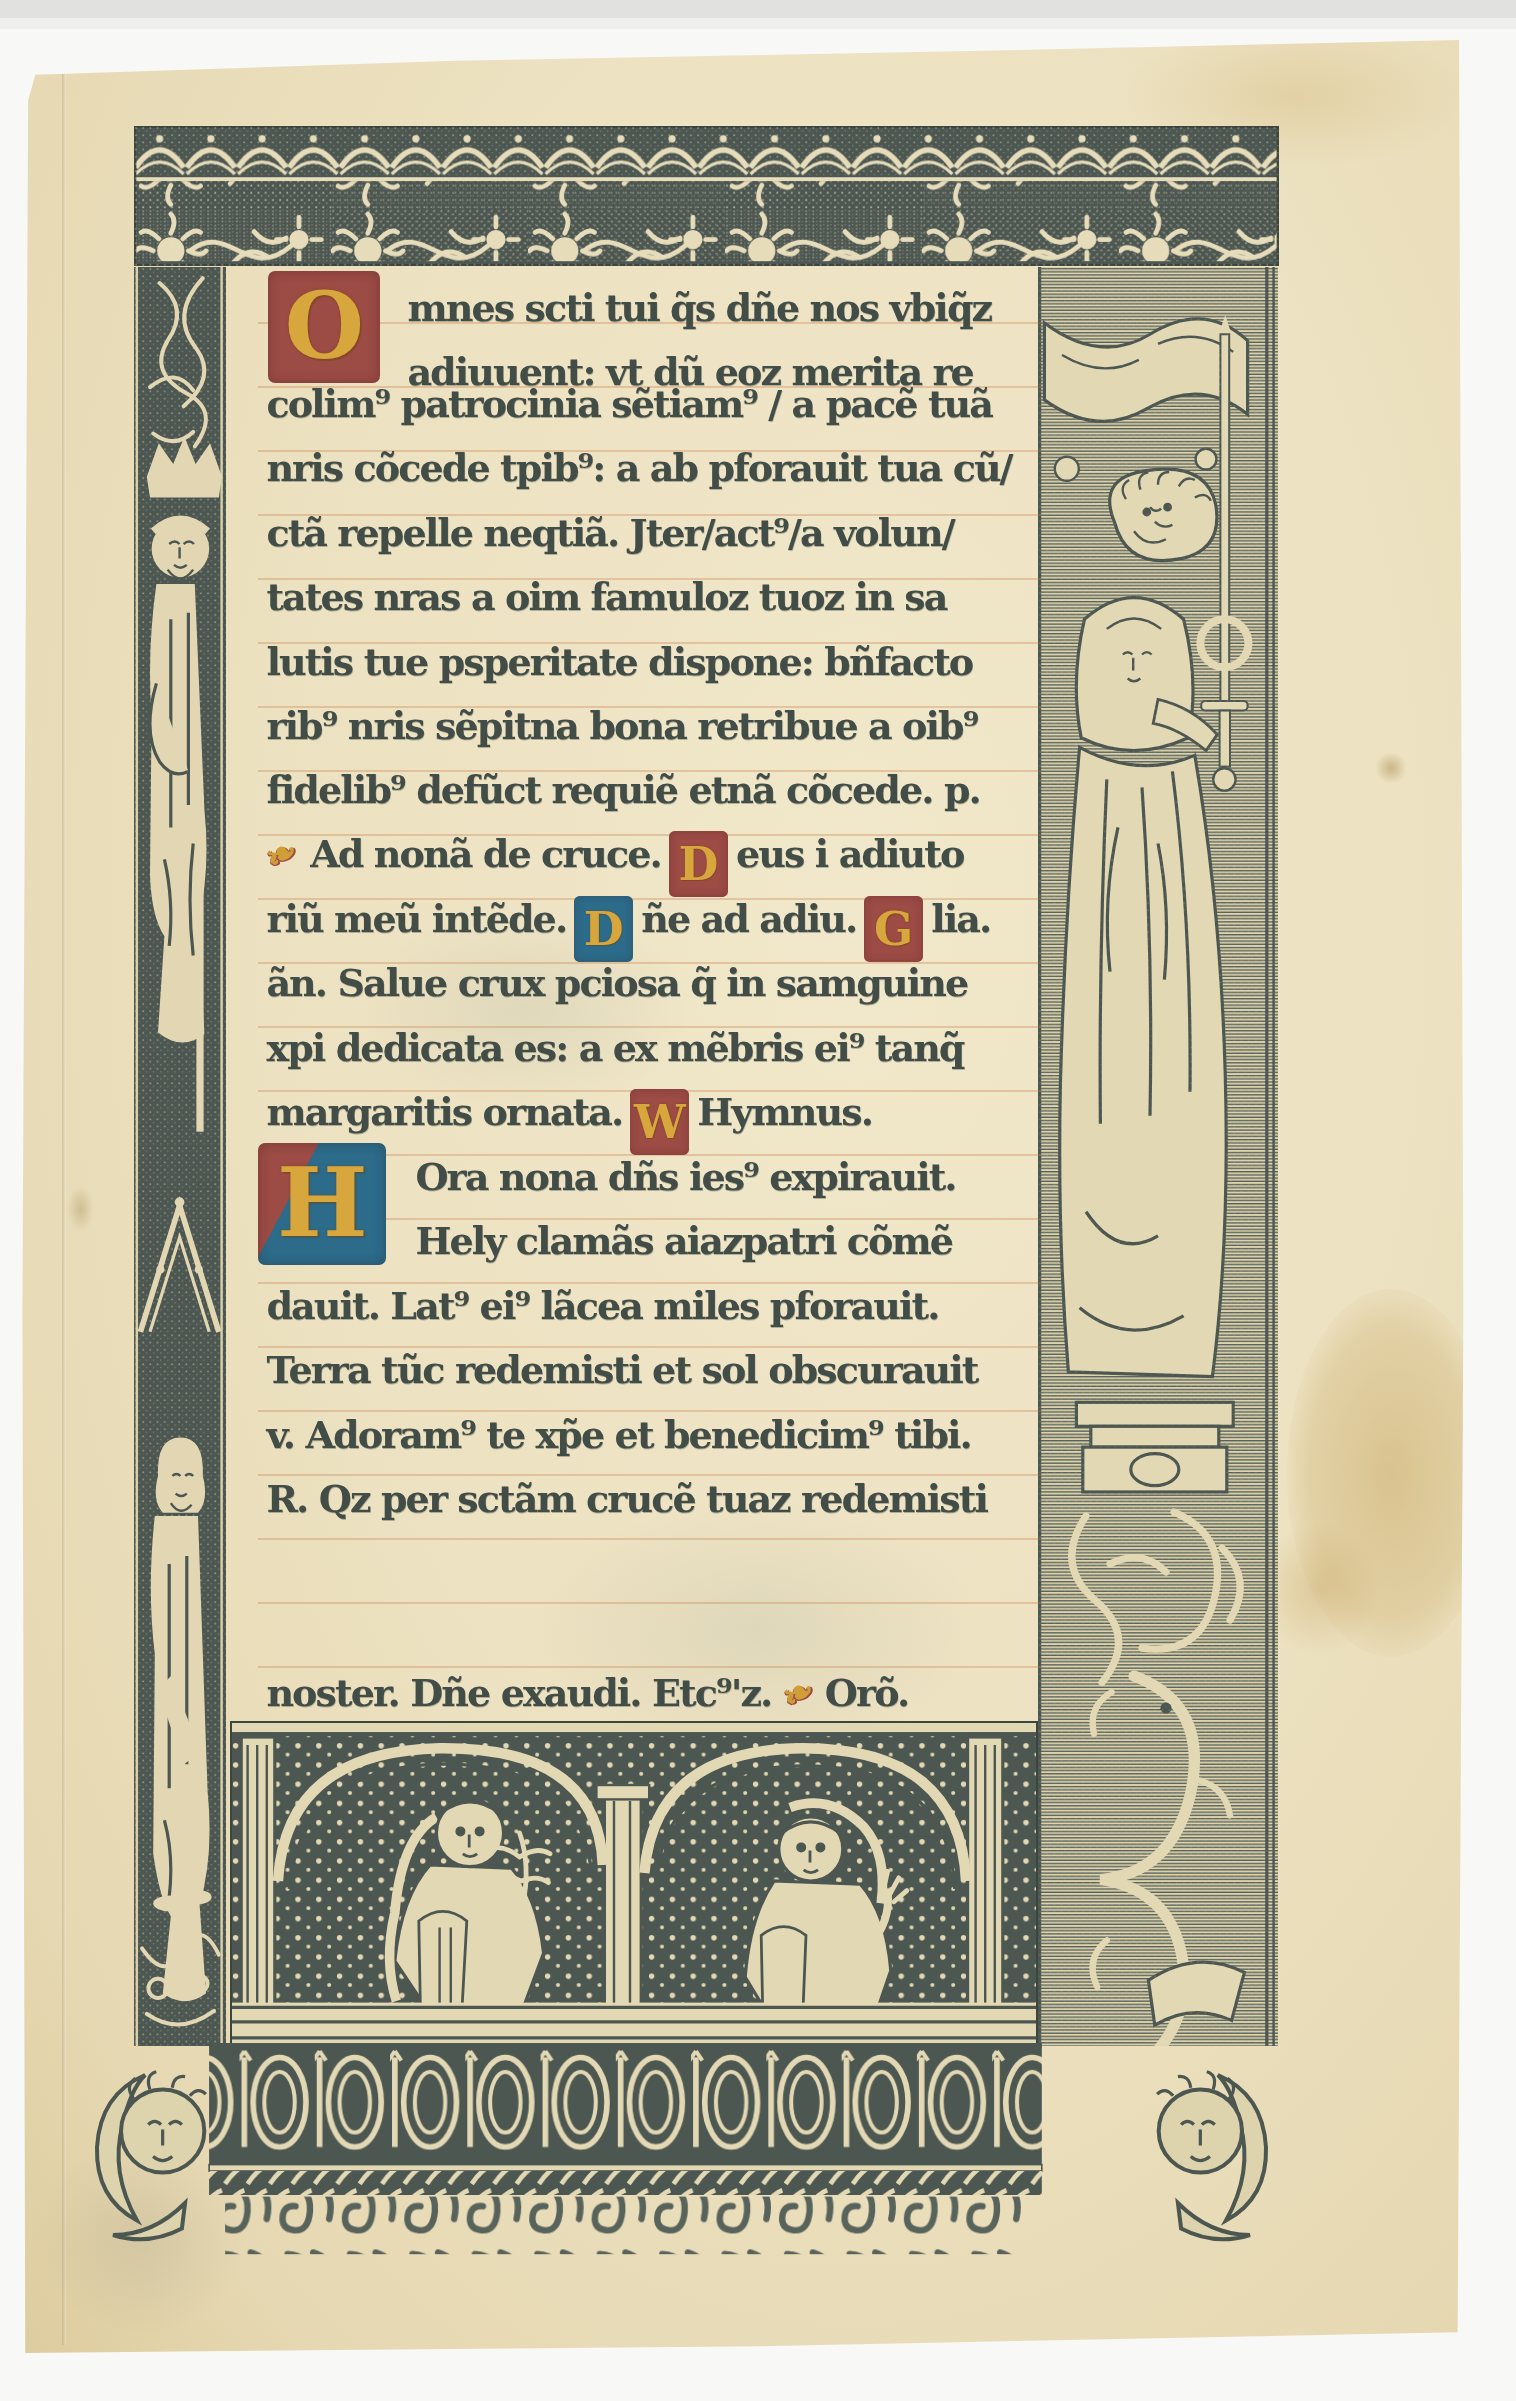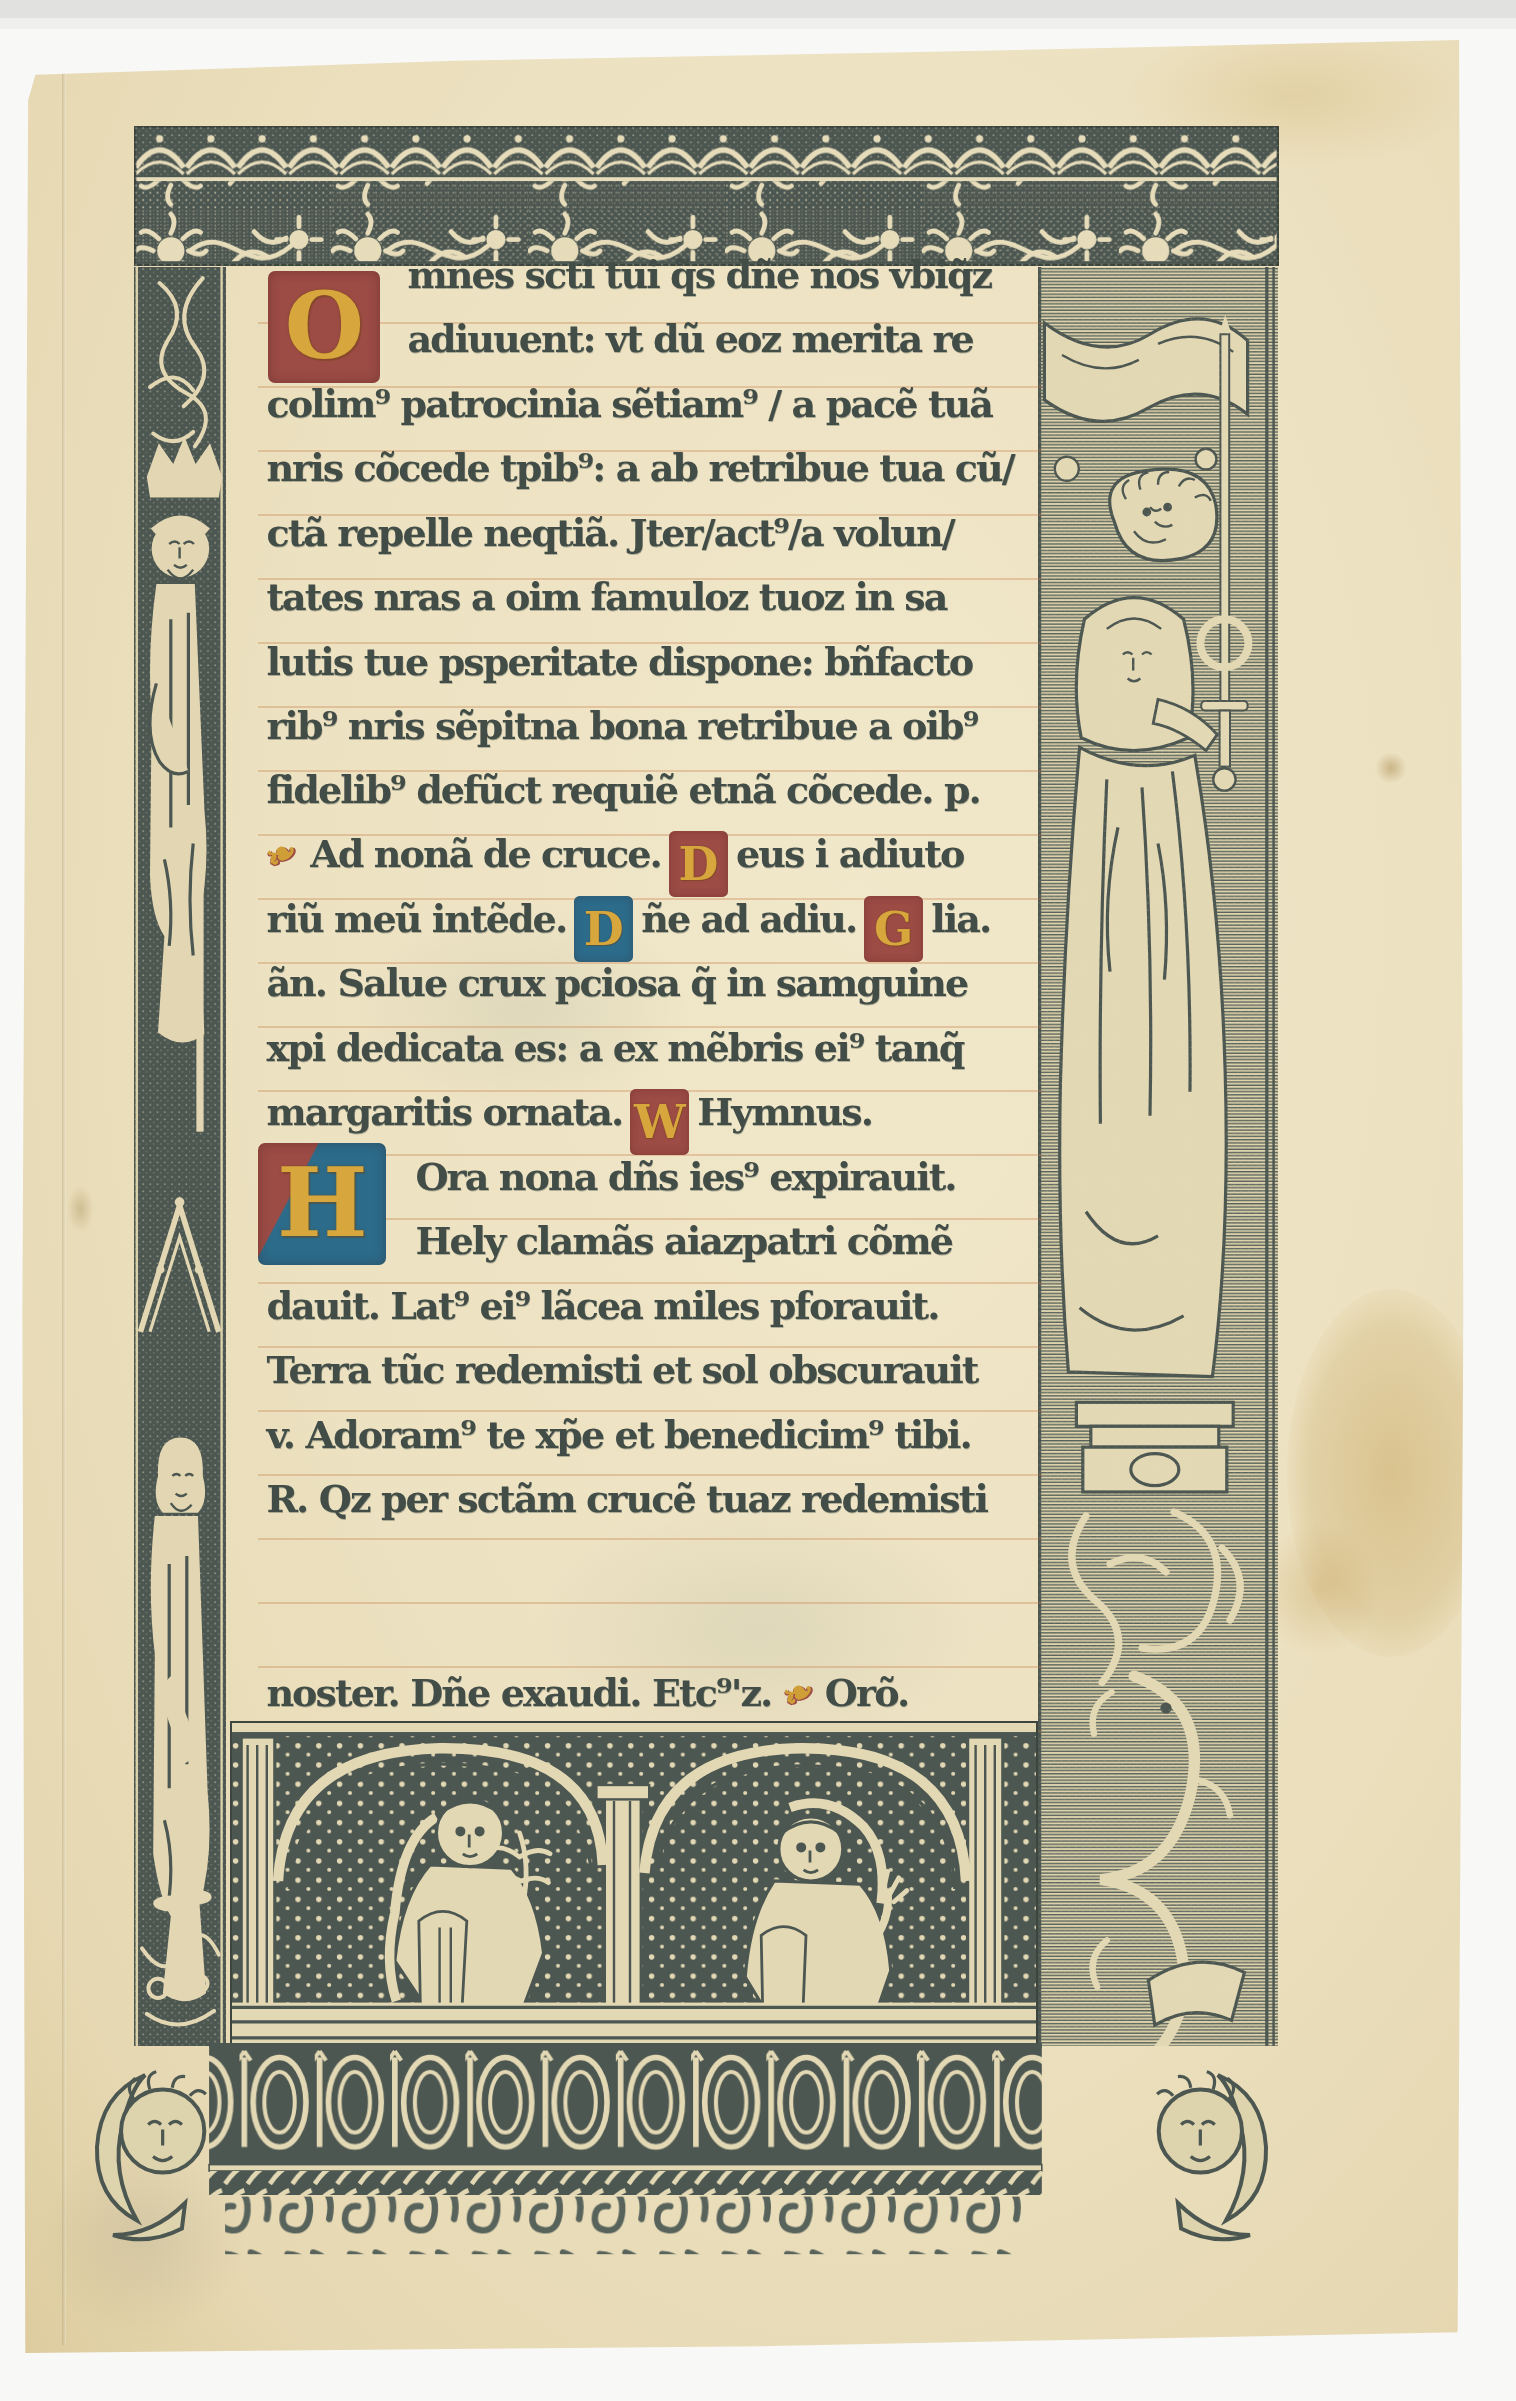--- a/index.html
+++ b/index.html
@@ -46,21 +46,21 @@
       rgba(195,115,60,0) 50px, rgba(195,115,60,0) 64px);
   }
 
   
   .textblock{position:absolute;left:244px;top:0;width:766px;height:1777px;}
   .tl{
     position:absolute;left:0;height:64px;line-height:59px;white-space:nowrap;
     font-weight:bold;font-size:38px;letter-spacing:-1.9px;color:#424d47;
     text-shadow:0.5px 0.6px 0.6px rgba(60,72,66,.35);
   }
-  .ind{padding-left:141px;}
+  .ind{padding-left:141px;margin-top:33px;}
   .ind2{padding-left:149px;}
   .sq{
     display:inline-block;width:59px;height:66px;margin:0 8px;vertical-align:-12.8px;
     text-align:center;line-height:66px;font-size:46px;letter-spacing:0;
     color:#d7a63c;border-radius:5.6px;
     text-shadow:0 0 1.6px rgba(110,70,15,.6), 0.8px 0.8px 0 rgba(110,70,15,.4);
     box-shadow:inset 0 0 8px rgba(60,20,20,.25);
   }
   .sq.red{background:#9c4b45;}
   .sq.blue{background:#2c6b8a;}
@@ -294,21 +294,21 @@
 
   <div class="ruling"></div>
 
   <div class="dropcap" id="cap-o">O</div>
   <div class="dropcap" id="cap-h">H</div>
 
   <div class="textblock">
     <div class="tl ind" style="top:205px"><span>mnes scti tui q̃s dñe nos vbiq̃z</span></div>
     <div class="tl ind" style="top:269px"><span>adiuuent: vt dũ eoz merita re</span></div>
     <div class="tl" style="top:334px"><span>colim⁹ patrocinia sẽtiam⁹ / a pacẽ tuã</span></div>
-    <div class="tl" style="top:398px"><span>nris cõcede tpib⁹: a ab retribue tua cũ/</span></div>
+    <div class="tl" style="top:398px"><span>nris cõcede tpib⁹: a ab pforauit tua cũ/</span></div>
     <div class="tl" style="top:463px"><span>ctã repelle neqtiã. Jter/act⁹/a volun/</span></div>
     <div class="tl" style="top:527px"><span>tates nras a oim famuloz tuoz in sa</span></div>
     <div class="tl" style="top:592px"><span>lutis tue psperitate dispone: bñfacto</span></div>
     <div class="tl" style="top:656px"><span>rib⁹ nris sẽpitna bona retribue a oib⁹</span></div>
     <div class="tl" style="top:720px"><span>fidelib⁹ defũct requiẽ etnã cõcede. p.</span></div>
     <div class="tl" style="top:784px">
       <span class="lmark">❧</span><span>Ad nonã de cruce.</span><span class="sq red">D</span><span>eus i adiuto</span>
     </div>
     <div class="tl" style="top:913px"><span>ãn. Salue crux pciosa q̃ in samguine</span></div>
     <div class="tl" style="top:849px">

